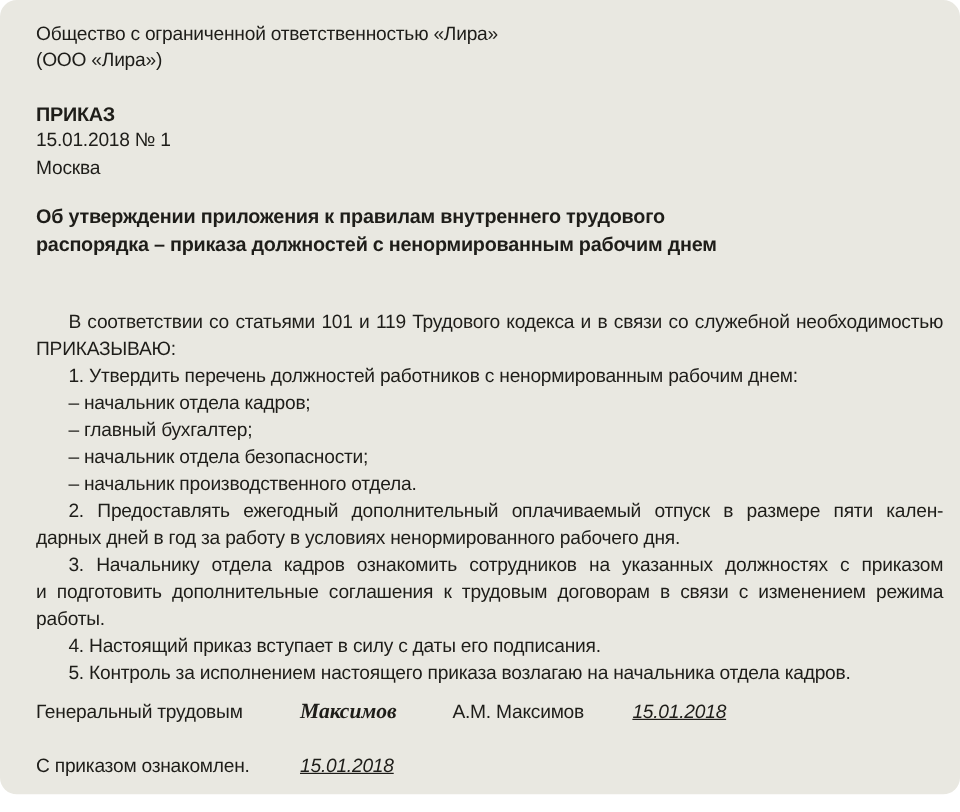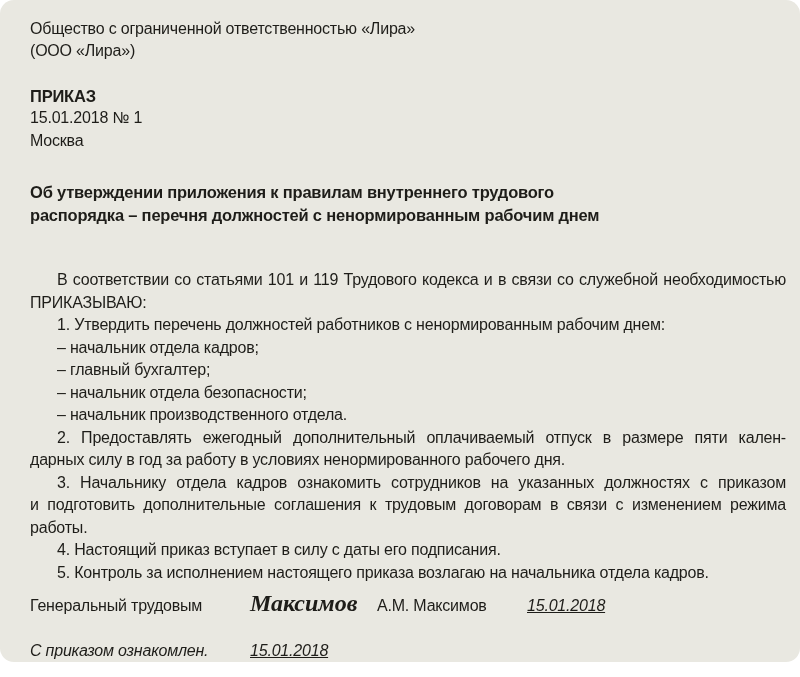--- a/index.html
+++ b/index.html
@@ -31,21 +31,21 @@
   .doc-type {
     font-weight: bold;
     line-height: 22px;
     font-size: 16.5px;
   }
   .meta-line {
     line-height: 22.5px;
     white-space: nowrap;
   }
   .subject-block {
-    margin-top: 29px;
+    margin-top: 18px;
   }
   .subject-line {
     font-weight: bold;
     font-size: 16.5px;
     line-height: 23px;
     white-space: nowrap;
   }
   .body-block {
     margin-top: 42px;
   }
@@ -63,26 +63,26 @@
     margin-top: 8px;
   }
   .sig-row {
     display: grid;
     grid-template-columns: 220px 127px 150px auto;
     align-items: baseline;
     line-height: 22px;
     margin-bottom: 23px;
   }
   .sig-role { white-space: nowrap; }
-  .sig-row.acknowledged .sig-role { font-style: italic; }
+  .sig-row.acknowledged .sig-role { }
   .sig-autograph {
     font-family: "Liberation Serif", "DejaVu Serif", serif;
     font-style: italic;
     font-weight: bold;
-    font-size: 24px;
+    font-size: 18px;
     letter-spacing: 0;
     white-space: nowrap;
   }
   .sig-name { white-space: nowrap; }
   .sig-date {
     font-style: italic;
     white-space: nowrap;
     text-decoration: underline;
   }
 </style>
@@ -97,33 +97,33 @@
   </div>
 
   <div class="meta-block">
     <div class="doc-type">ПРИКАЗ</div>
     <div class="meta-line">15.01.2018 № 1</div>
     <div class="meta-line">Москва</div>
   </div>
 
   <div class="subject-block">
     <div class="subject-line">Об утверждении приложения к правилам внутреннего трудового</div>
-    <div class="subject-line">распорядка – перечня должностей с ненормированным рабочим днем</div>
+    <div class="subject-line">распорядка – приказа должностей с ненормированным рабочим днем</div>
   </div>
 
   <div class="body-block">
     <div class="body-line indent full">В соответствии со статьями 101 и 119 Трудового кодекса и в связи со служебной необходимостью</div>
     <div class="body-line">ПРИКАЗЫВАЮ:</div>
     <div class="body-line indent">1. Утвердить перечень должностей работников с ненормированным рабочим днем:</div>
     <div class="body-line indent">– начальник отдела кадров;</div>
     <div class="body-line indent">– главный бухгалтер;</div>
     <div class="body-line indent">– начальник отдела безопасности;</div>
     <div class="body-line indent">– начальник производственного отдела.</div>
     <div class="body-line indent full">2. Предоставлять ежегодный дополнительный оплачиваемый отпуск в размере пяти кален-</div>
-    <div class="body-line">дарных силу в год за работу в условиях ненормированного рабочего дня.</div>
+    <div class="body-line">дарных дней в год за работу в условиях ненормированного рабочего дня.</div>
     <div class="body-line indent full">3. Начальнику отдела кадров ознакомить сотрудников на указанных должностях с приказом</div>
     <div class="body-line full">и подготовить дополнительные соглашения к трудовым договорам в связи с изменением режима</div>
     <div class="body-line">работы.</div>
     <div class="body-line indent">4. Настоящий приказ вступает в силу с даты его подписания.</div>
     <div class="body-line indent">5. Контроль за исполнением настоящего приказа возлагаю на начальника отдела кадров.</div>
   </div>
 
   <div class="signatures-block">
     <div class="sig-row">
       <div class="sig-role">Генеральный трудовым</div>

